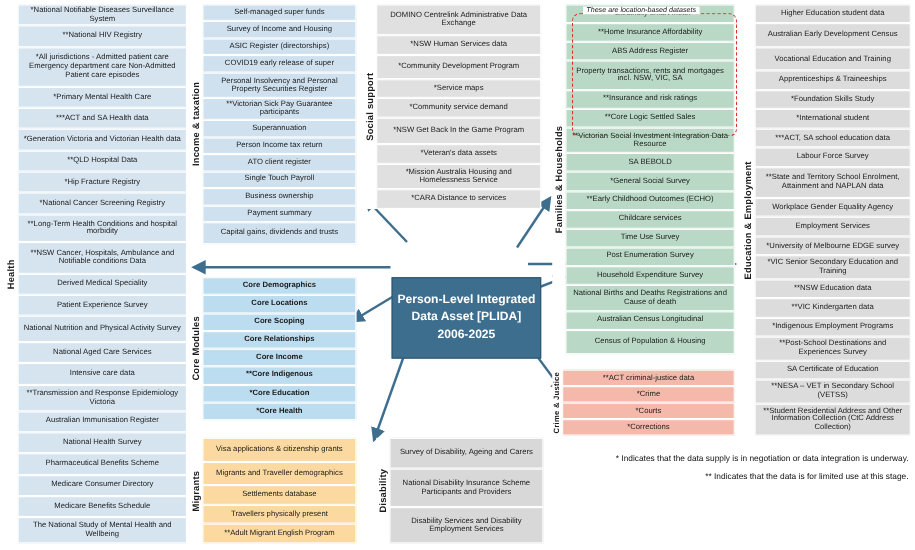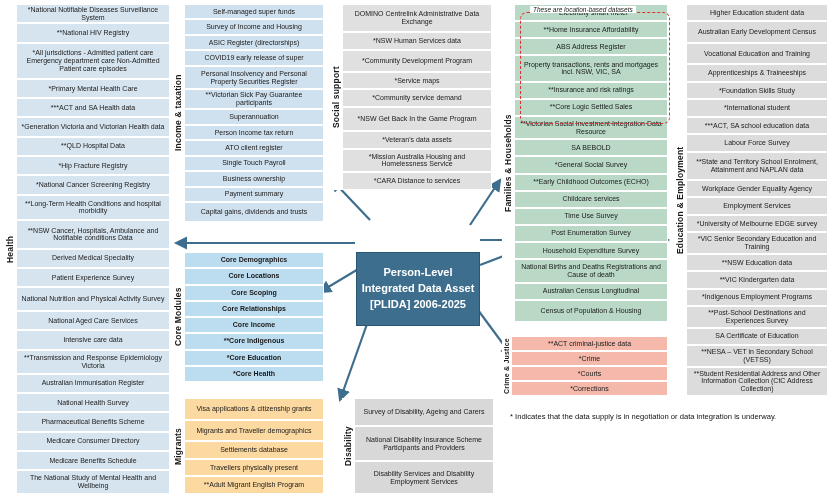--- a/index.html
+++ b/index.html
@@ -70,21 +70,21 @@
     padding: 0 3px;
     color: #222;
     white-space: nowrap;
   }
   .notes {
     position: absolute;
     font-size: 7.6px;
     line-height: 1.42;
     color: #111;
   }
-  .notes p { margin: 0 0 5px 4px; }
+  .notes p { margin: 0 0 5px 4px; text-align: right; }
   svg.arrows { position:absolute; left:0; top:0; width:832px; height:500px; pointer-events:none; }
 </style>
 </head>
 <body>
 
 <svg class="arrows" viewBox="0 0 832 500">
   <defs>
     <marker id="ah" markerWidth="7" markerHeight="7" refX="5" refY="3" orient="auto">
       <path d="M0,0 L6,3 L0,6 z" fill="#3e6e8e"></path>
     </marker>
@@ -183,21 +183,21 @@
     <div class="cell" style="flex:1.3;">*Community Development Program</div>
     <div class="cell">*Service maps</div>
     <div class="cell">*Community service demand</div>
     <div class="cell" style="flex:1.4;">*NSW Get Back In the Game Program</div>
     <div class="cell">*Veteran's data assets</div>
     <div class="cell" style="flex:1.4;">*Mission Australia Housing and Homelessness Service</div>
     <div class="cell">*CARA Distance to services</div>
   </div>
 </div>
 
-<div class="center-box" style="left:356px; top:252px; width:124px; height:74px;">
+<div class="center-box" style="left:356px; top:252px; width:136px; height:74px;">
   <span>Person-Level Integrated Data Asset [PLIDA] 2006-2025</span>
 </div>
 
 <div class="panel disability" style="left:342px; top:398px; width:152px; height:96px;">
   <div class="axis-label" style="background:#ffffff;">Disability</div>
   <div class="col">
     <div class="cell">Survey of Disability, Ageing and Carers</div>
     <div class="cell" style="flex:1.3;">National Disability Insurance Scheme Participants and Providers</div>
     <div class="cell" style="flex:1.2;">Disability Services and Disability Employment Services</div>
   </div>
@@ -260,13 +260,14 @@
     <div class="cell">*Indigenous Employment Programs</div>
     <div class="cell" style="flex:1.3;">**Post-School Destinations and Experiences Survey</div>
     <div class="cell">SA Certificate of Education</div>
     <div class="cell" style="flex:1.3;">**NESA – VET in Secondary School (VETSS)</div>
     <div class="cell" style="flex:1.9;">**Student Residential Address and Other Information Collection (CtC Address Collection)</div>
   </div>
 </div>
 
 <div class="notes" style="left:506px; top:412px; width:320px;">
   <p>* Indicates that the data supply is in negotiation or data integration is underway.</p>
+  <p>** Indicates that the data is for limited use at this stage.</p>
 </div>
 
 </body></html>

